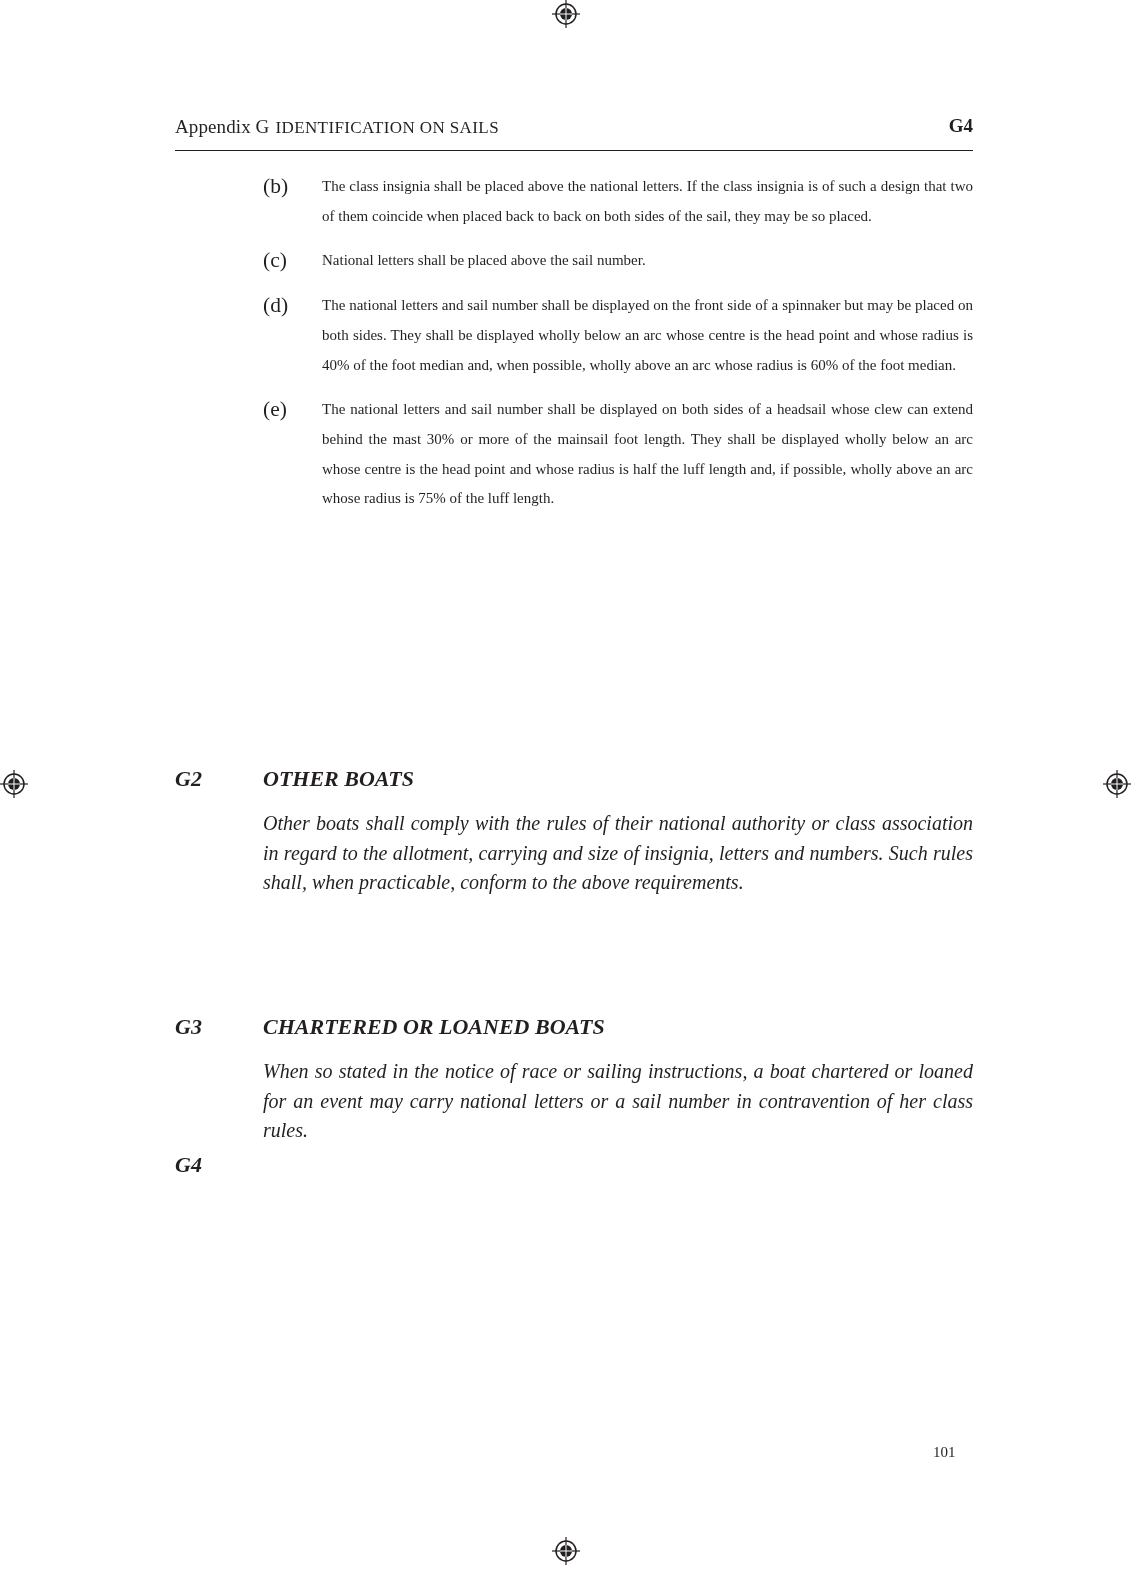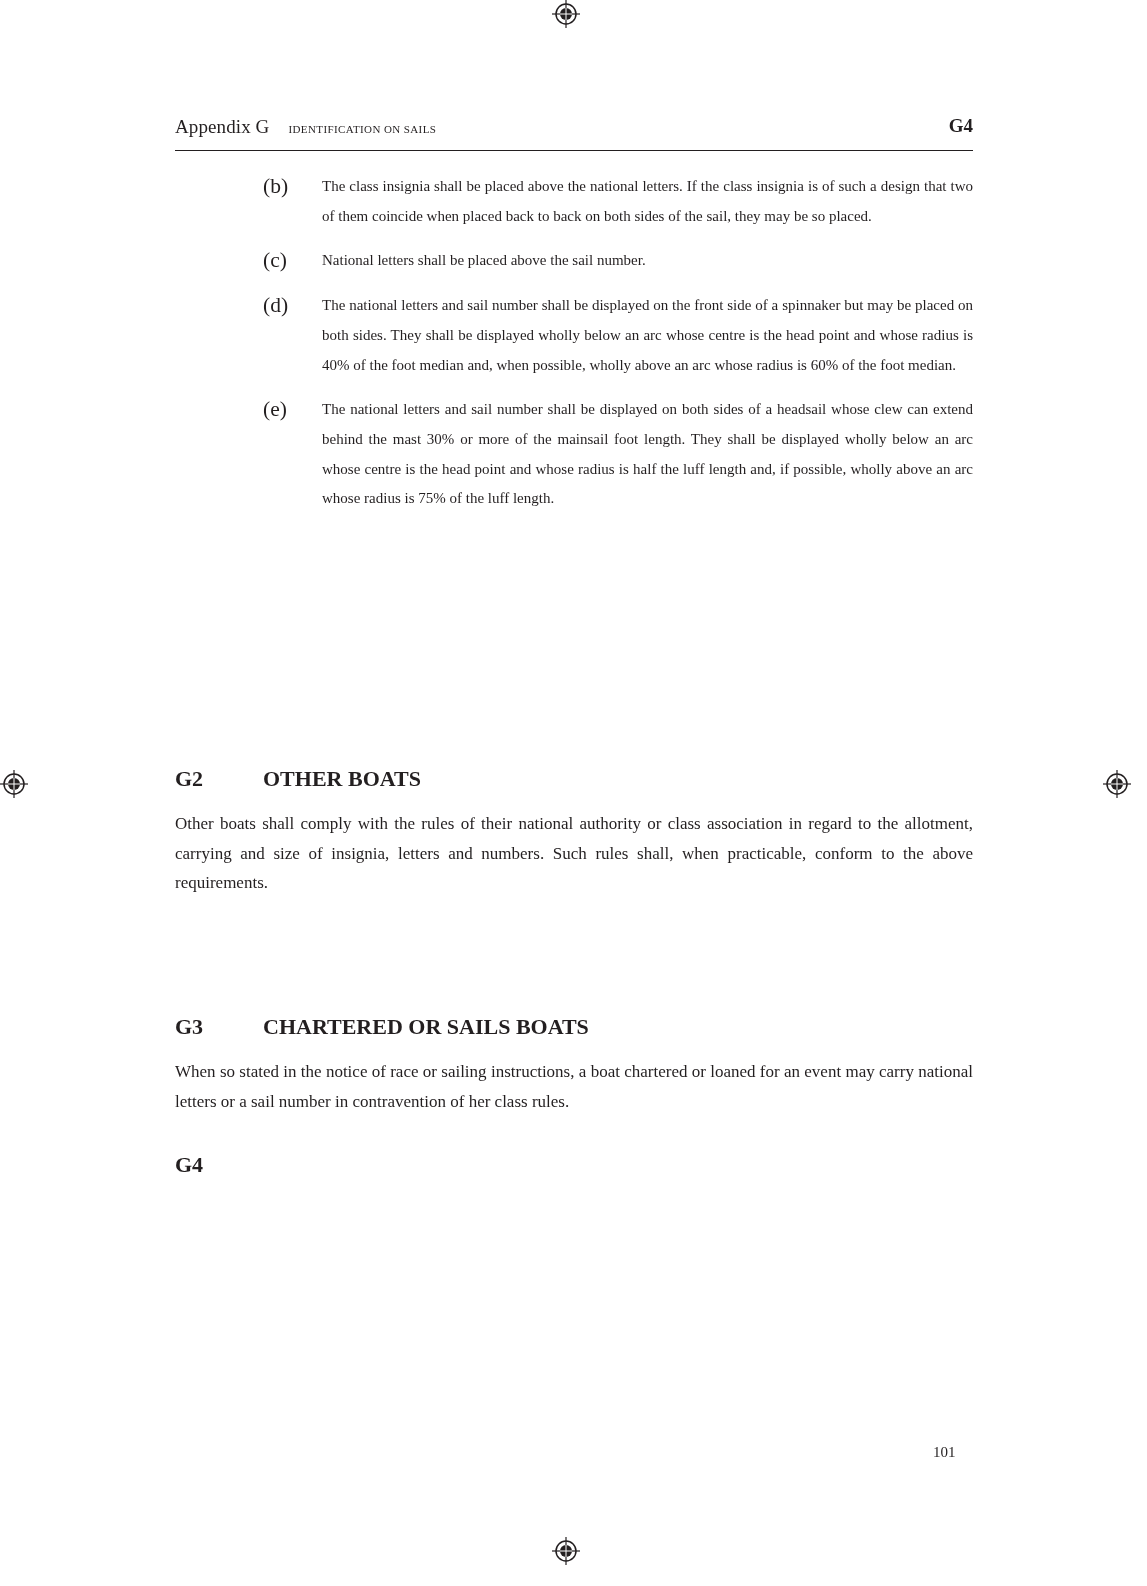--- a/index.html
+++ b/index.html
@@ -2,30 +2,30 @@
 <html><head>
   <meta charset="utf-8">
   <style>
     html, body { margin: 0; padding: 0; background: #ffffff; }
     body { width: 1147px; height: 1586px; position: relative; overflow: hidden;
       font-family: "Liberation Serif", "DejaVu Serif", serif; color: #231f20; }
     .reg { position: absolute; width: 28px; height: 28px; }
     .header { position: absolute; left: 175px; top: 114px; width: 798px; height: 36px;
       border-bottom: 1.5px solid #231f20; }
     .header .left { position: absolute; left: 0; top: 2px; font-size: 19px; letter-spacing: 0.1px; }
-    .header .left .sc { font-size: 11px; letter-spacing: 0.4px; margin-left: 19px; }
+    .header .left .sc { font-size: 17px; letter-spacing: 0.4px; margin-left: 6px; }
     .header .right { position: absolute; right: 0; top: 1px; font-size: 19px; font-weight: bold; }
     .items { position: absolute; left: 263px; top: 172px; width: 710px; }
     .item { display: flex; margin-bottom: 15px; }
     .item .lbl { width: 59px; flex: none; font-size: 21.5px; line-height: 29.7px; }
     .item .txt { width: 651px; font-size: 15px; line-height: 29.7px; text-align: justify; }
-    .section { position: absolute; left: 175px; width: 798px; }
+    .section { position: absolute; left: 175px; width: 798px; font-style: italic; }
     .section .hd { display: flex; font-size: 22px; font-weight: bold; line-height: 30px; height: 30px; }
     .section .hd .num { width: 88px; flex: none; }
-    .section .body { margin-top: 15px; font-size: 17px; line-height: 29.7px; text-align: justify; }
+    .section .body { margin-left: 88px; margin-top: 15px; font-size: 20px; line-height: 29.7px; text-align: justify; }
     .pagenum { position: absolute; left: 933px; top: 1444px; font-size: 15px; }
   </style>
 </head>
 <body>
 
 <svg class="reg" style="left:552px; top:0px;" viewBox="0 0 28 28">
   <circle cx="14" cy="14" r="10" fill="none" stroke="#231f20" stroke-width="1.5"></circle>
   <circle cx="14" cy="14" r="6" fill="#231f20"></circle>
   <line x1="14" y1="0" x2="14" y2="28" stroke="#231f20" stroke-width="1.2"></line>
   <line x1="0" y1="14" x2="28" y2="14" stroke="#231f20" stroke-width="1.2"></line>
@@ -87,21 +87,21 @@
   <div class="hd">
     <span class="num">G2</span>
     <span>OTHER BOATS</span>
   </div>
   <div class="body">Other boats shall comply with the rules of their national authority or class association in regard to the allotment, carrying and size of insignia, letters and numbers. Such rules shall, when practicable, conform to the above requirements.</div>
 </div>
 
 <div class="section" style="top:1012px;">
   <div class="hd">
     <span class="num">G3</span>
-    <span>CHARTERED OR SAILS BOATS</span>
+    <span>CHARTERED OR LOANED BOATS</span>
   </div>
   <div class="body">When so stated in the notice of race or sailing instructions, a boat chartered or loaned for an event may carry national letters or a sail number in contravention of her class rules.</div>
 </div>
 
 <div class="section" style="top:1150px;">
   <div class="hd">
     <span class="num">G4</span>
   </div>
 </div>
 

